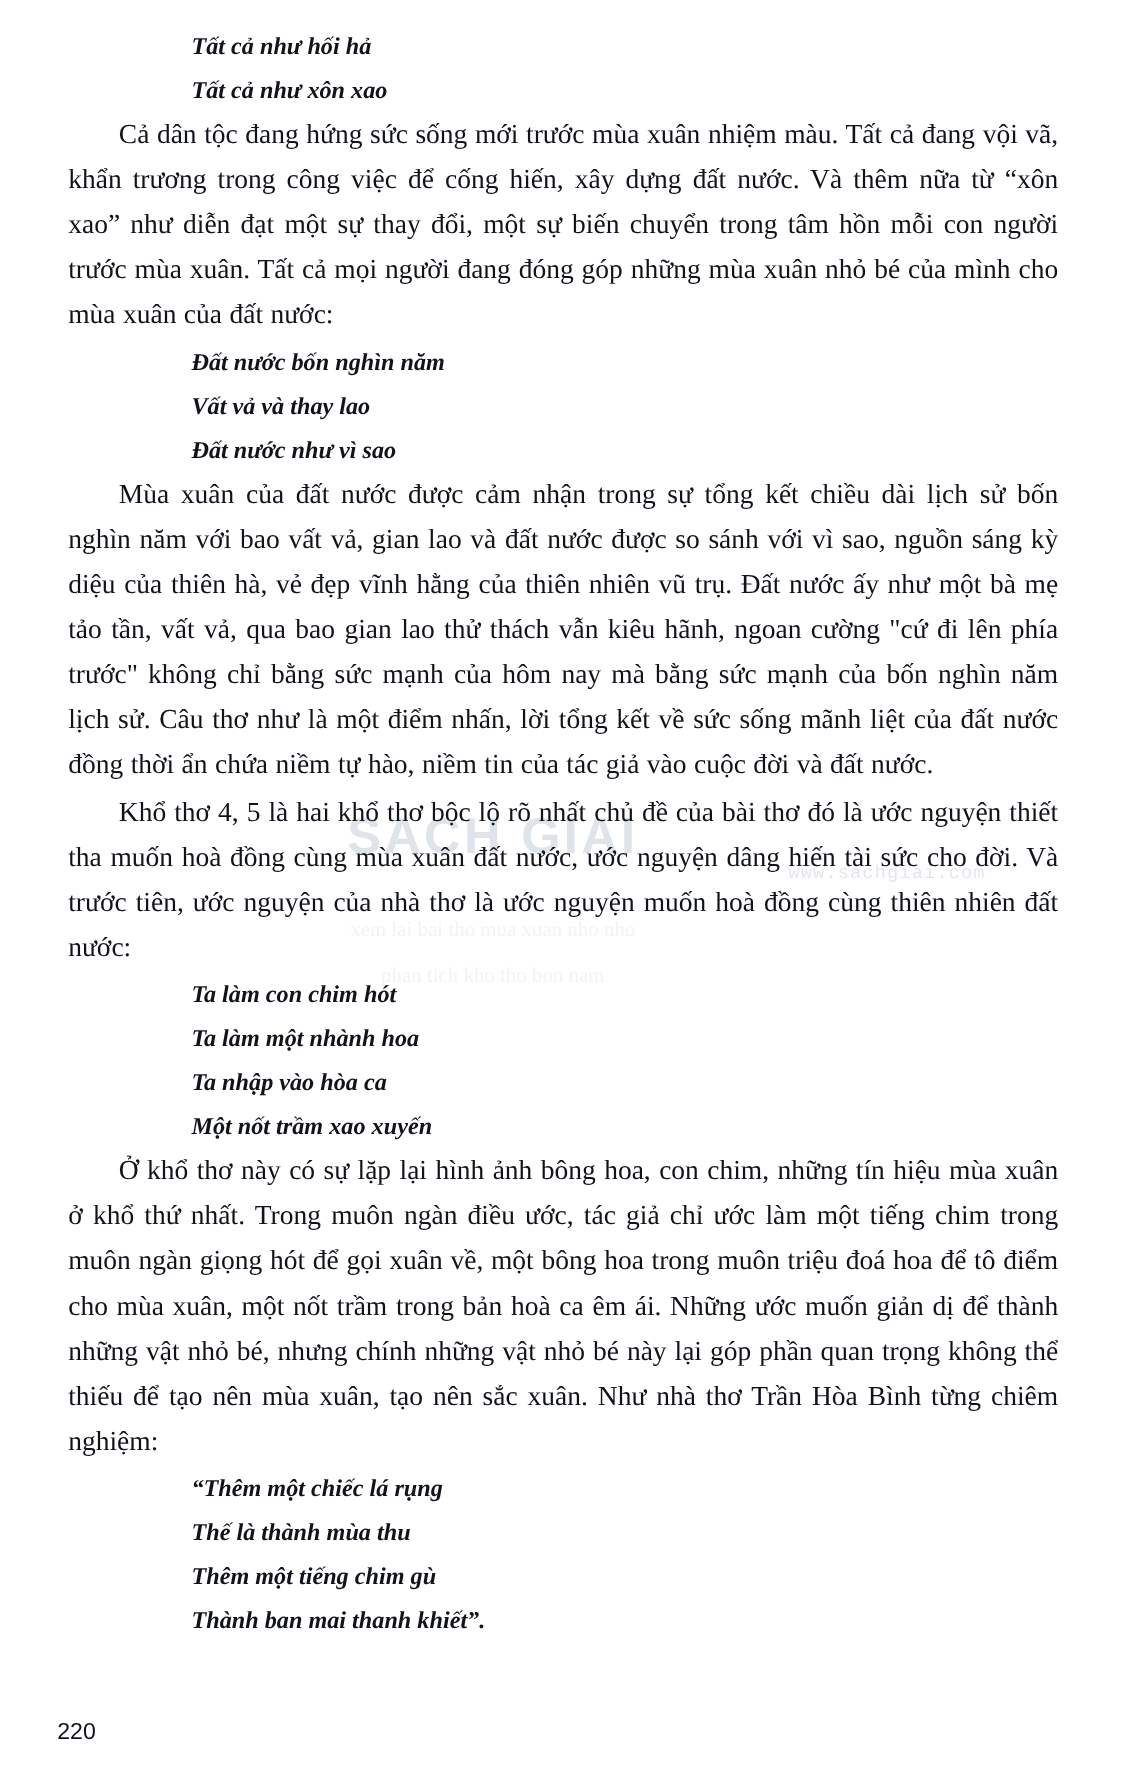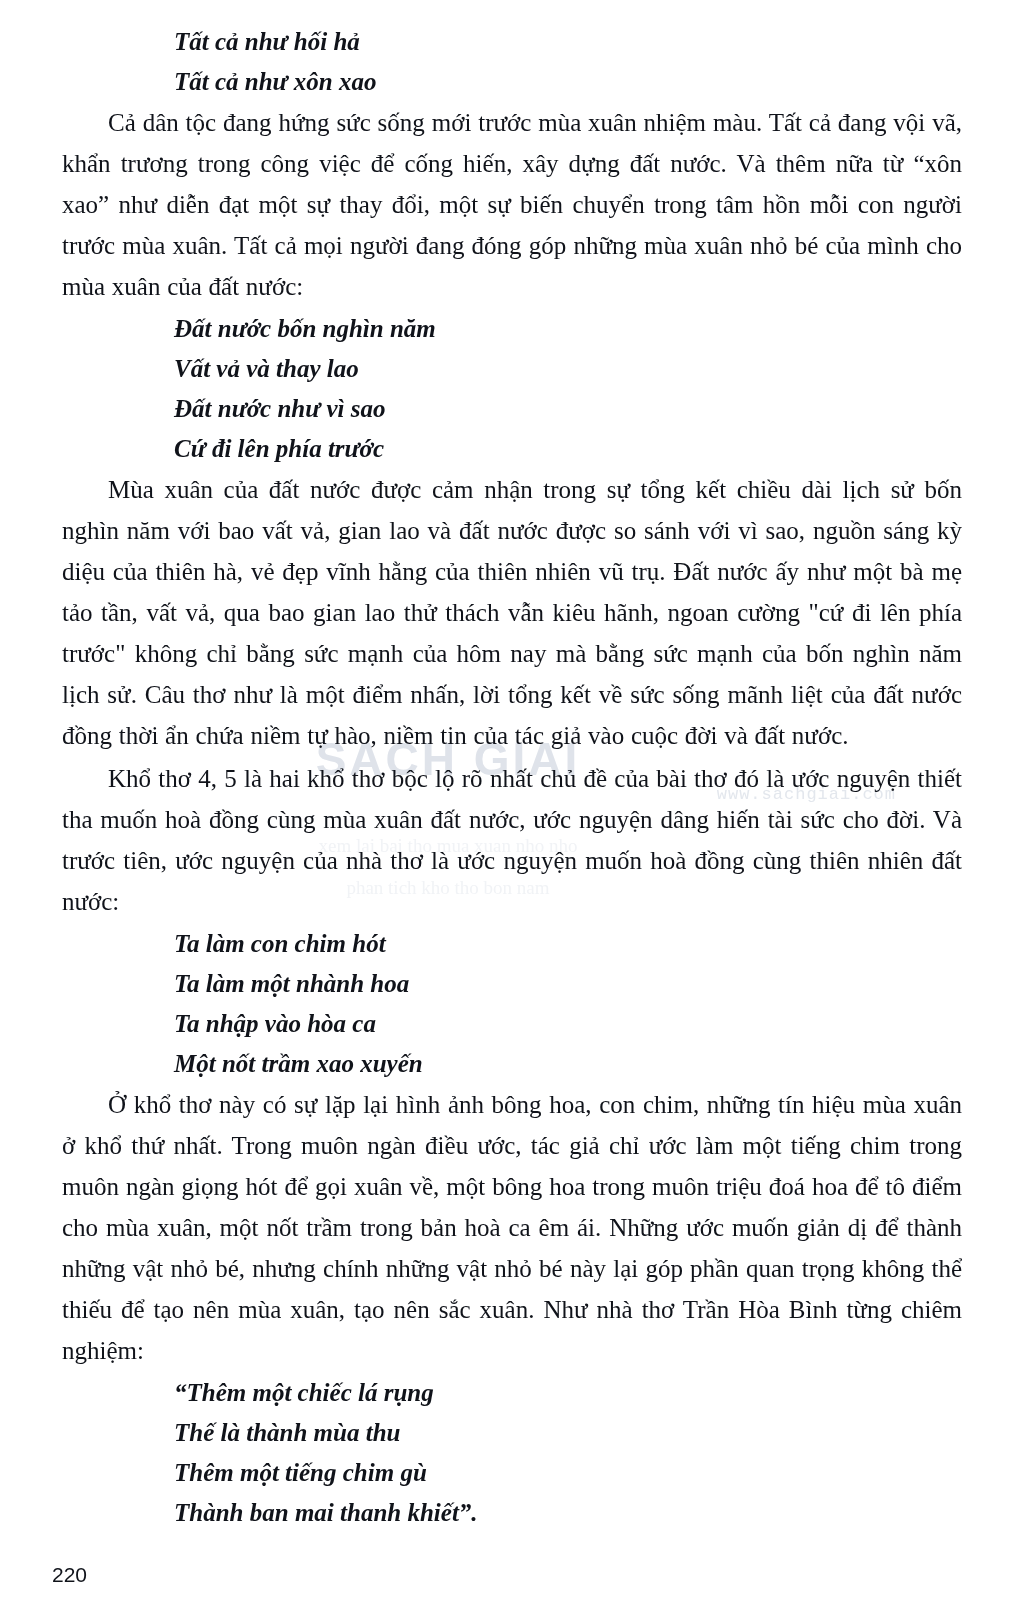--- a/index.html
+++ b/index.html
@@ -65,21 +65,21 @@
     line-height: 41px;
     text-align: justify;
     text-indent: 46px;
     margin: 0 0 2px 0;
     word-spacing: 0.5px;
   }
   .verse {
     margin: 0 0 0 0;
   }
   .verse-line {
-    font-size: 25px;
+    font-size: 22px;
     line-height: 40px;
     font-style: italic;
     font-weight: bold;
     padding-left: 112px;
     white-space: nowrap;
   }
   .page-number {
     position: absolute;
     left: 52px;
     bottom: 30px;
@@ -106,21 +106,20 @@
       <div class="verse-line">Tất cả như hối hả</div>
       <div class="verse-line">Tất cả như xôn xao</div>
     </div>
 
     <p class="para">Cả dân tộc đang hứng sức sống mới trước mùa xuân nhiệm màu. Tất cả đang vội vã, khẩn trương trong công việc để cống hiến, xây dựng đất nước. Và thêm nữa từ “xôn xao” như diễn đạt một sự thay đổi, một sự biến chuyển trong tâm hồn mỗi con người trước mùa xuân. Tất cả mọi người đang đóng góp những mùa xuân nhỏ bé của mình cho mùa xuân của đất nước:</p>
 
     <div class="verse">
       <div class="verse-line">Đất nước bốn nghìn năm</div>
       <div class="verse-line">Vất vả và thay lao</div>
       <div class="verse-line">Đất nước như vì sao</div>
-      <div class="verse-line">Cứ đi lên phía trước</div>
     </div>
 
     <p class="para">Mùa xuân của đất nước được cảm nhận trong sự tổng kết chiều dài lịch sử bốn nghìn năm với bao vất vả, gian lao và đất nước được so sánh với vì sao, nguồn sáng kỳ diệu của thiên hà, vẻ đẹp vĩnh hằng của thiên nhiên vũ trụ. Đất nước ấy như một bà mẹ tảo tần, vất vả, qua bao gian lao thử thách vẫn kiêu hãnh, ngoan cường "cứ đi lên phía trước" không chỉ bằng sức mạnh của hôm nay mà bằng sức mạnh của bốn nghìn năm lịch sử. Câu thơ như là một điểm nhấn, lời tổng kết về sức sống mãnh liệt của đất nước đồng thời ẩn chứa niềm tự hào, niềm tin của tác giả vào cuộc đời và đất nước.</p>
 
     <p class="para">Khổ thơ 4, 5 là hai khổ thơ bộc lộ rõ nhất chủ đề của bài thơ đó là ước nguyện thiết tha muốn hoà đồng cùng mùa xuân đất nước, ước nguyện dâng hiến tài sức cho đời. Và trước tiên, ước nguyện của nhà thơ là ước nguyện muốn hoà đồng cùng thiên nhiên đất nước:</p>
 
     <div class="verse">
       <div class="verse-line">Ta làm con chim hót</div>
       <div class="verse-line">Ta làm một nhành hoa</div>
       <div class="verse-line">Ta nhập vào hòa ca</div>

